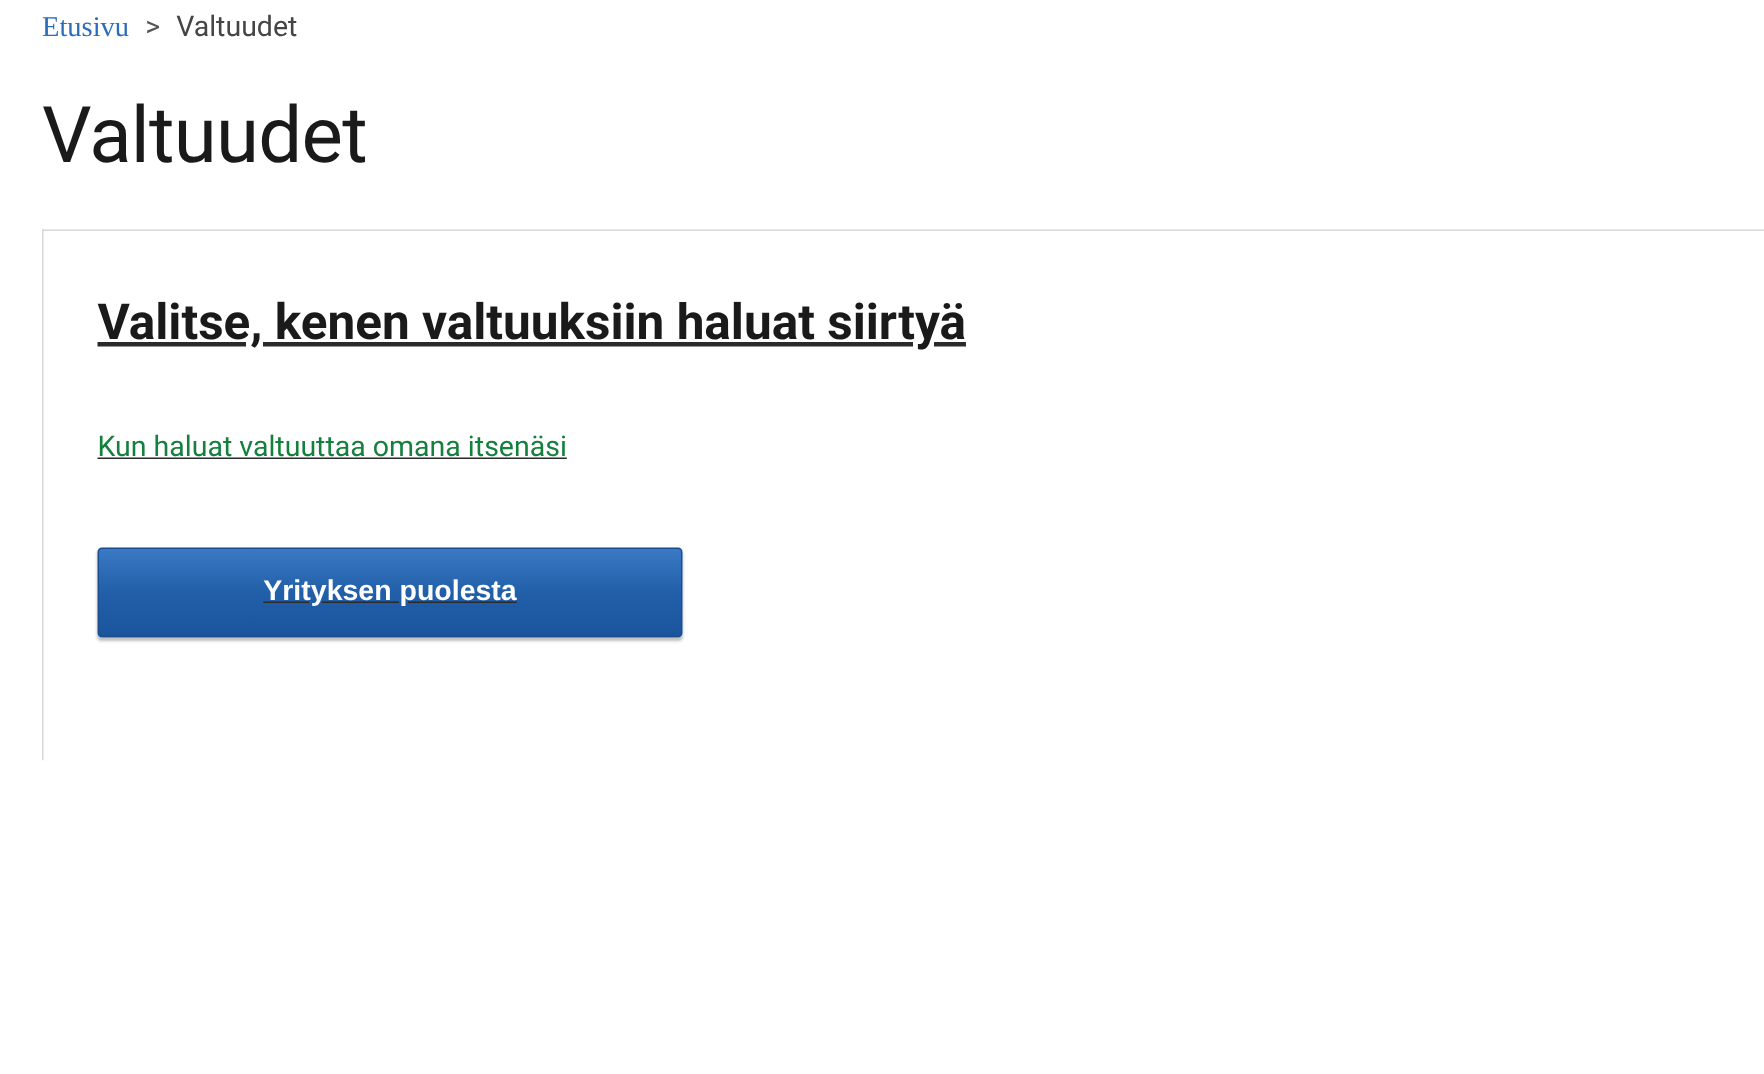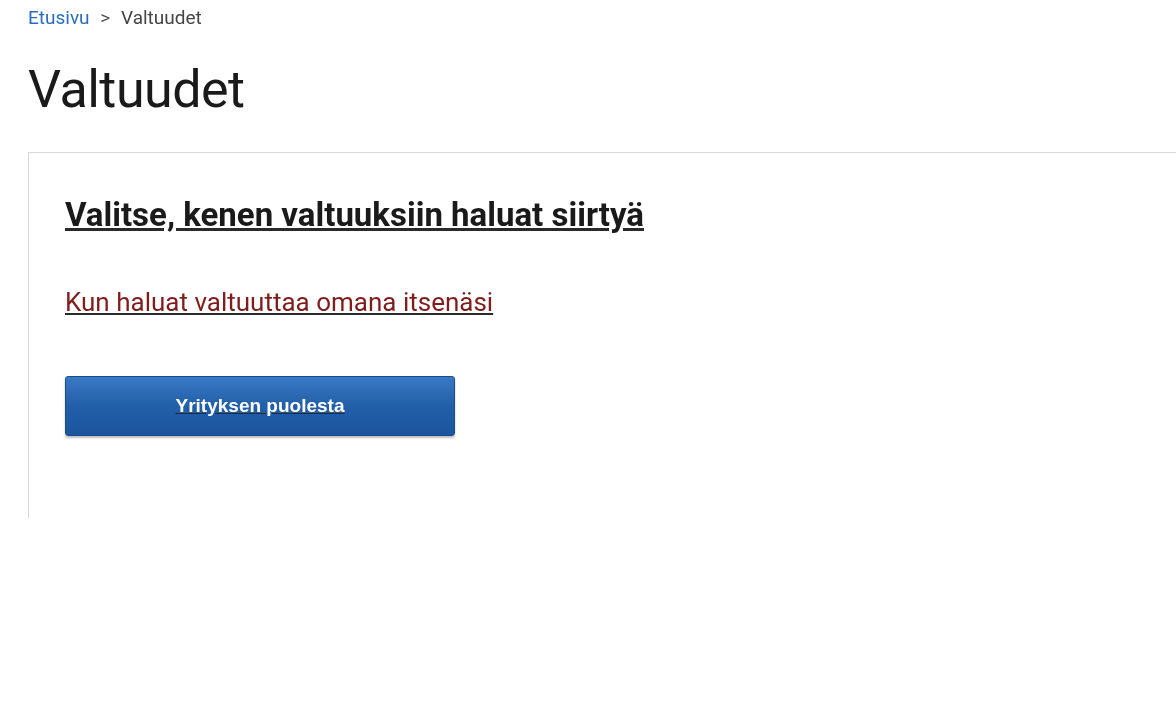--- a/index.html
+++ b/index.html
@@ -14,20 +14,21 @@
       width: 1176px;
     }
     .breadcrumb {
       padding: 6px 28px 8px 28px;
       font-size: 19px;
       color: #454545;
     }
     .breadcrumb a {
       color: #2a6ebb;
       text-decoration: none;
+      font-family: Liberation Serif, serif;
     }
     .breadcrumb-sep {
       margin: 0 6px;
       color: #555;
     }
     .page-title {
       font-size: 52px;
       font-weight: 400;
       padding: 22px 28px 32px 28px;
       color: #1a1a1a;
@@ -67,23 +68,23 @@
       color: #ffffff;
       font-size: 19px;
       font-weight: 600;
       cursor: pointer;
       display: flex;
       align-items: center;
       justify-content: center;
       position: relative;
     }
     .option-desc {
-      font-size: 26px;
+      font-size: 19px;
       line-height: 1.6;
-      color: #7f1d1d;
+      color: #15803d;
     }
     .highlight-overlay {
       position: absolute;
       left: 50px;
       right: 50px;
       top: 6px;
       bottom: 6px;
       background: #3f5d0e;
       border-radius: 10px;
       display: flex;

